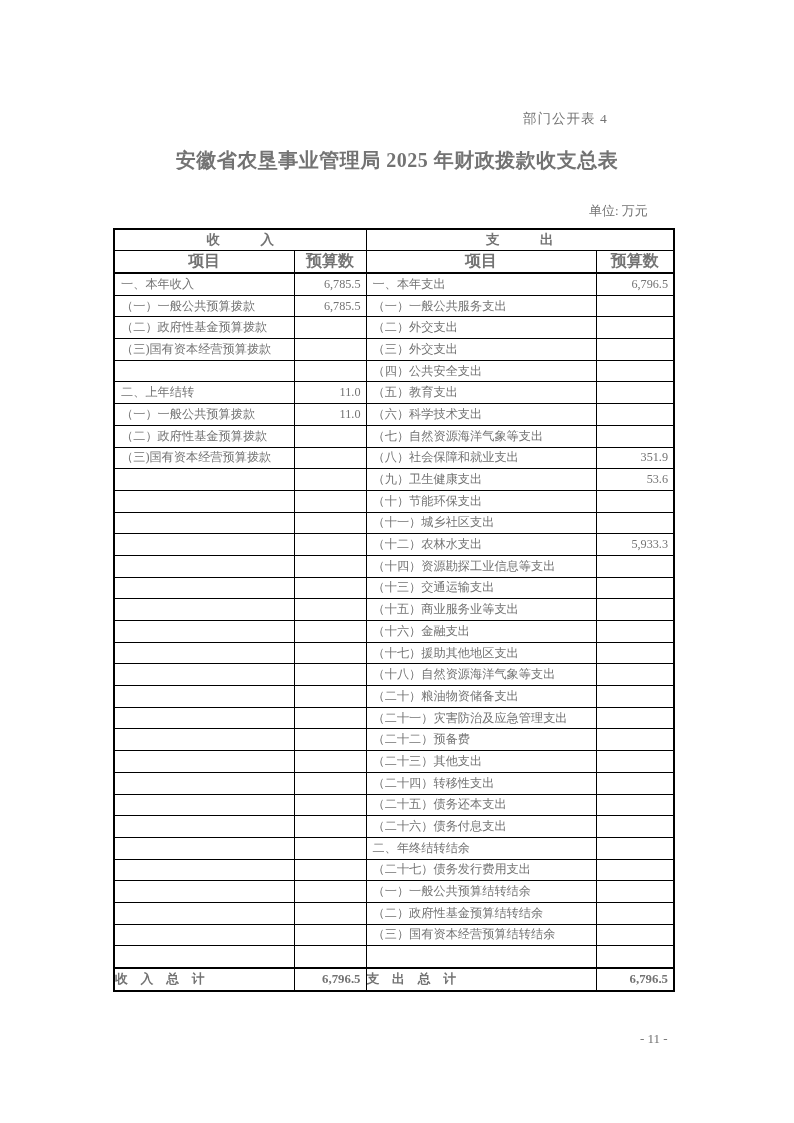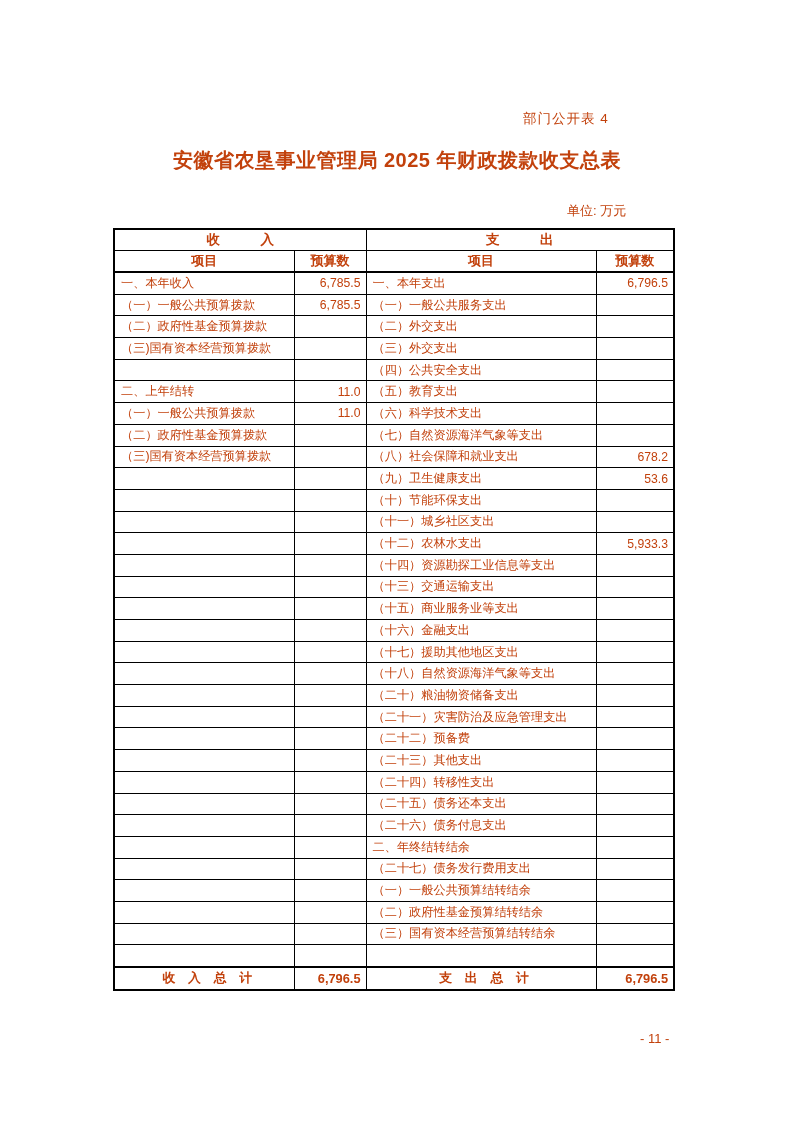--- a/index.html
+++ b/index.html
@@ -5,22 +5,22 @@
   html, body {
     margin: 0;
     padding: 0;
     background: #ffffff;
   }
   .page {
     position: relative;
     width: 794px;
     height: 1123px;
     background: #ffffff;
-    color: #c2410c;
-    font-family: Liberation Sans, sans-serif;
+    color: #737373;
+    font-family: Liberation Serif, serif;
     overflow: hidden;
   }
   .doc-label {
     position: absolute;
     top: 110px;
     left: 523px;
     font-size: 13.5px;
     letter-spacing: 1px;
     white-space: nowrap;
   }
@@ -31,21 +31,21 @@
     width: 100%;
     text-align: center;
     font-size: 20px;
     font-weight: bold;
     letter-spacing: 0.5px;
     white-space: nowrap;
   }
   .unit-label {
     position: absolute;
     top: 202px;
-    left: 567px;
+    left: 589px;
     font-size: 13px;
     white-space: nowrap;
   }
   table.budget-table {
     position: absolute;
     left: 113px;
     top: 228px;
     width: 560px;
     border-collapse: collapse;
     table-layout: fixed;
@@ -59,21 +59,21 @@
     padding: 0;
   }
   .budget-table .section-header th {
     height: 20px;
     font-size: 13.5px;
     font-weight: bold;
     vertical-align: middle;
   }
   .budget-table .sub-header th {
     height: 20px;
-    font-size: 13px;
+    font-size: 16px;
     font-weight: bold;
     text-align: center;
     vertical-align: middle;
     border-bottom: 2px solid #000;
   }
   .budget-table tbody td {
     height: 20.7px;
     font-size: 12.2px;
     vertical-align: middle;
   }
@@ -86,22 +86,22 @@
     text-align: right;
     padding-right: 5px;
   }
   .budget-table .total-row td {
     border-top: 2px solid #000;
     height: 21px;
     font-weight: bold;
     font-size: 12.8px;
   }
   .budget-table .total-row td.item {
-    text-align: center;
-    padding-left: 8px;
+    text-align: left;
+    padding-left: 0;
   }
   .page-number {
     position: absolute;
     top: 1031px;
     left: 640px;
     font-size: 13px;
     white-space: nowrap;
   }
 </style>
 </head>
@@ -181,21 +181,21 @@
         <tr>
           <td class="item">（二）政府性基金预算拨款</td>
           <td class="value"></td>
           <td class="item">（七）自然资源海洋气象等支出</td>
           <td class="value"></td>
         </tr>
         <tr>
           <td class="item">（三)国有资本经营预算拨款</td>
           <td class="value"></td>
           <td class="item">（八）社会保障和就业支出</td>
-          <td class="value">678.2</td>
+          <td class="value">351.9</td>
         </tr>
         <tr>
           <td class="item"></td>
           <td class="value"></td>
           <td class="item">（九）卫生健康支出</td>
           <td class="value">53.6</td>
         </tr>
         <tr>
           <td class="item"></td>
           <td class="value"></td>

